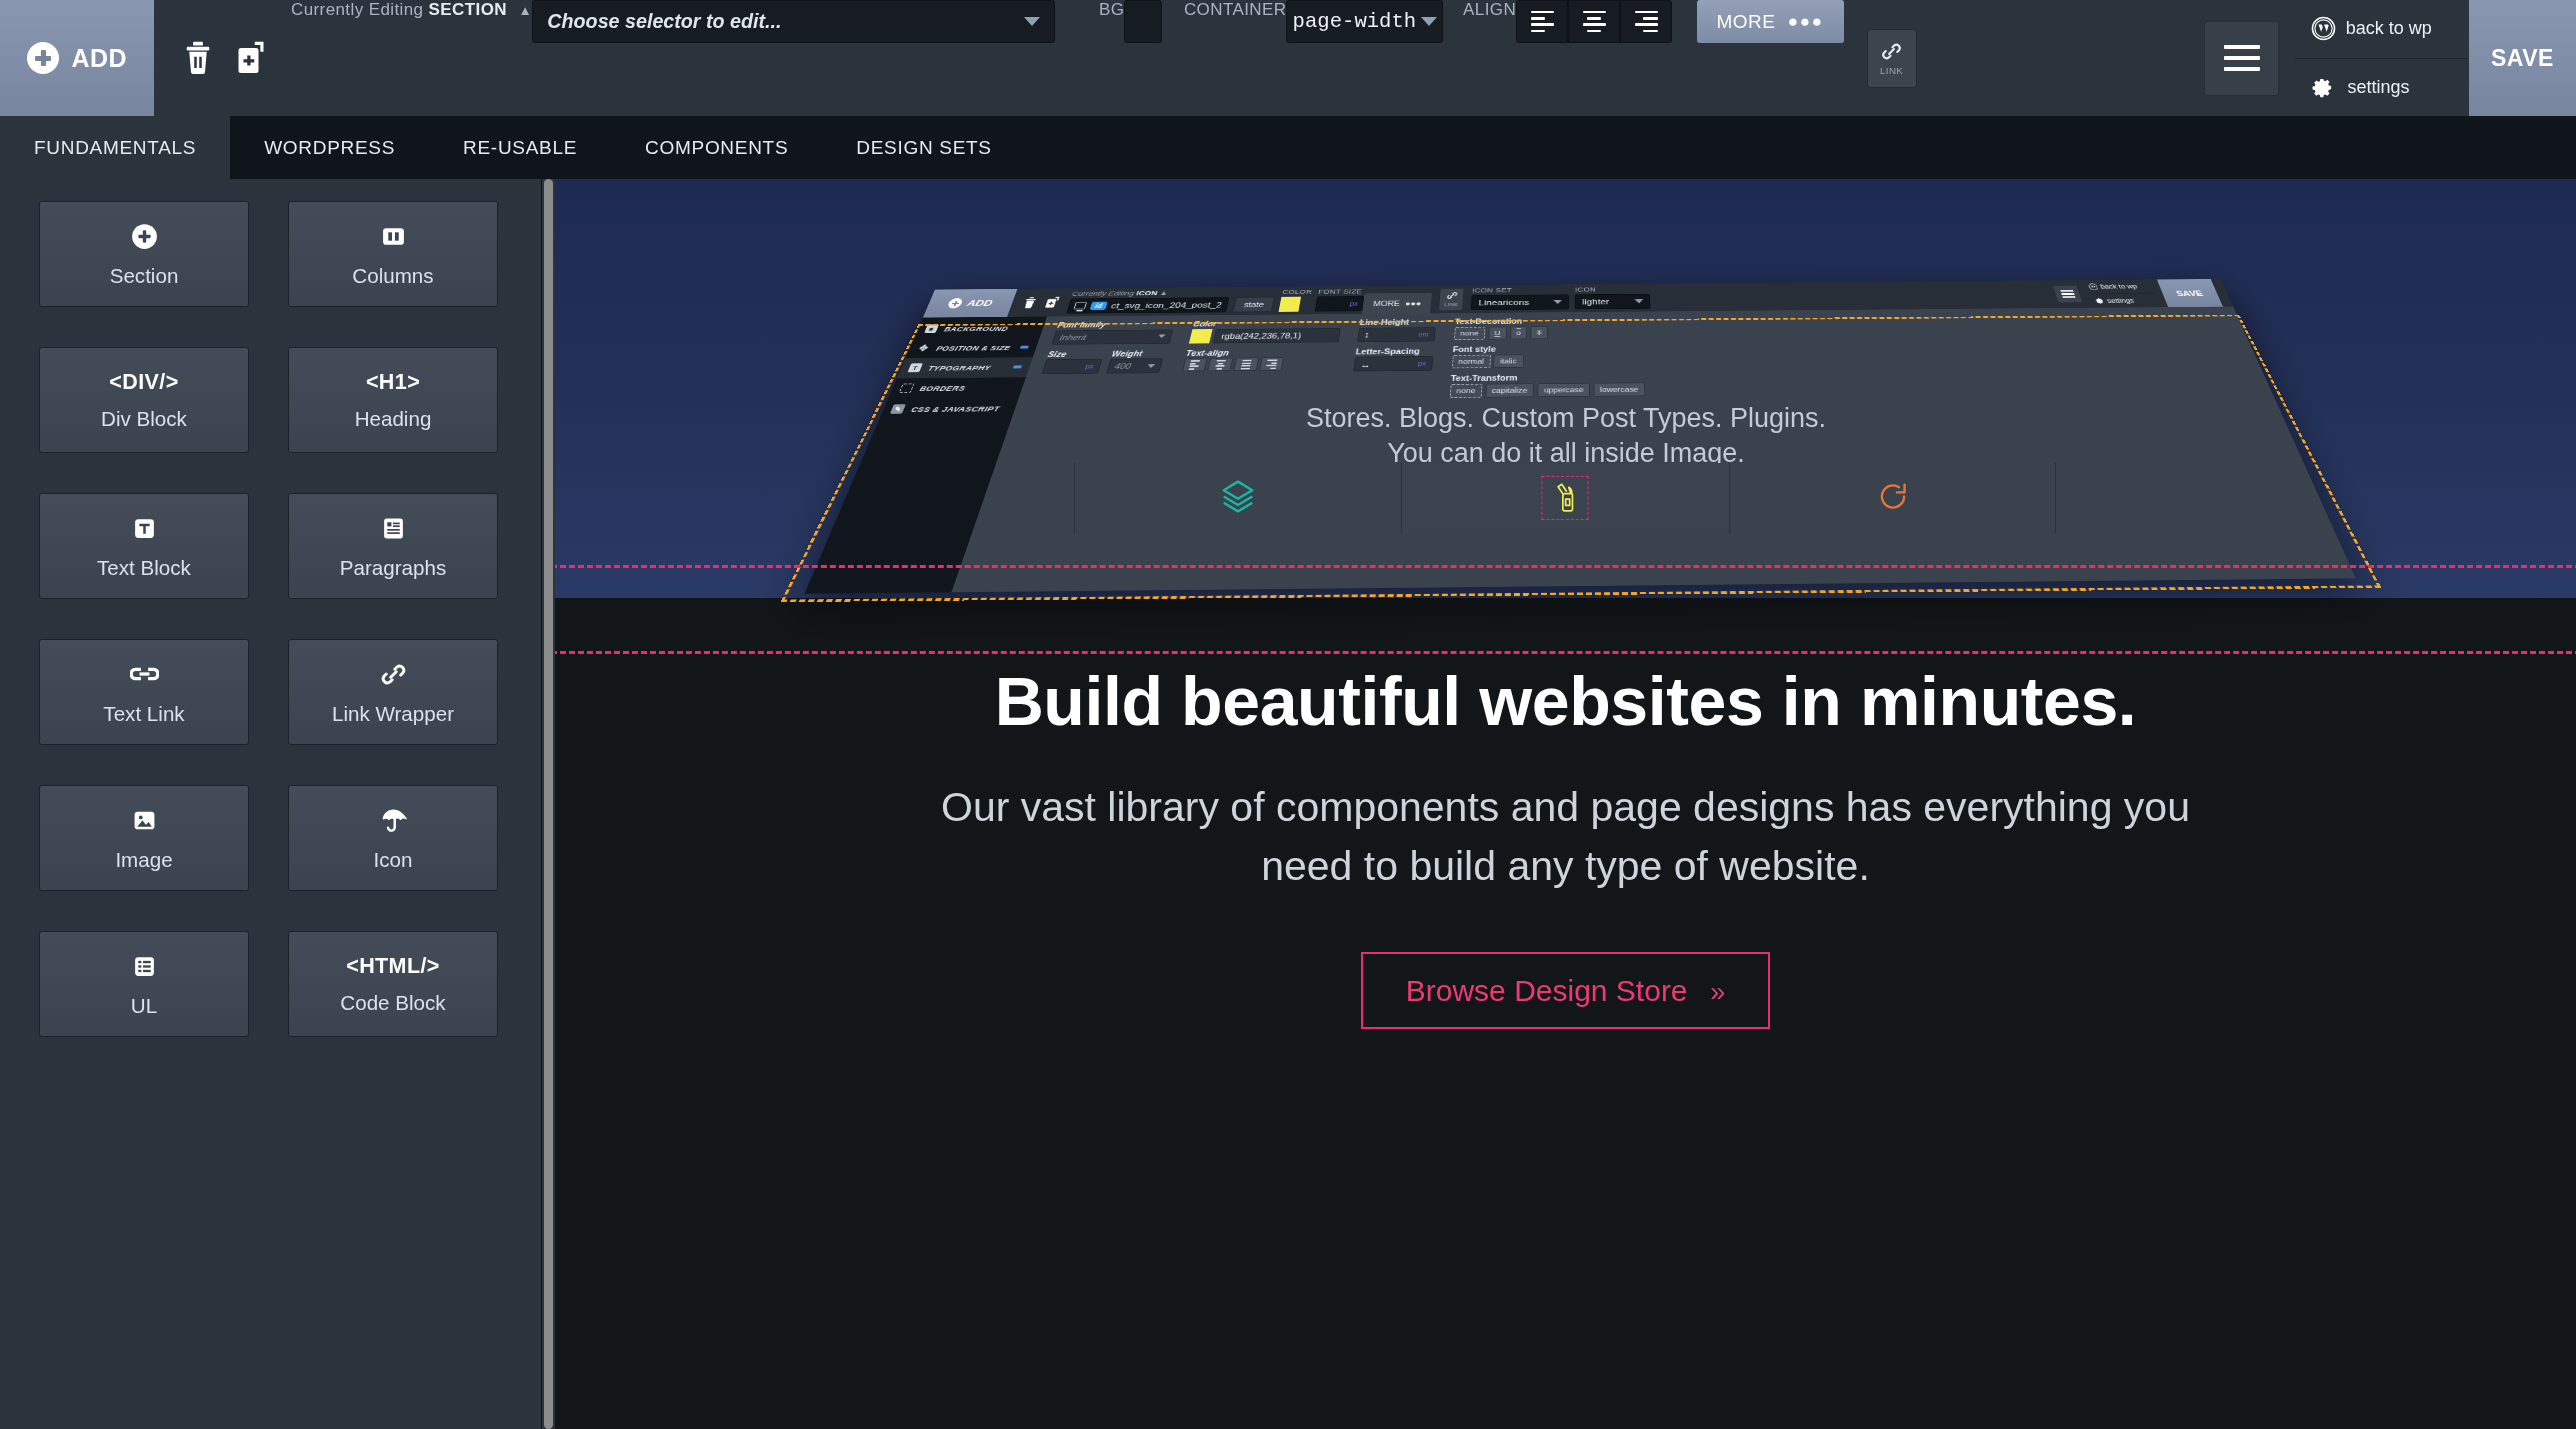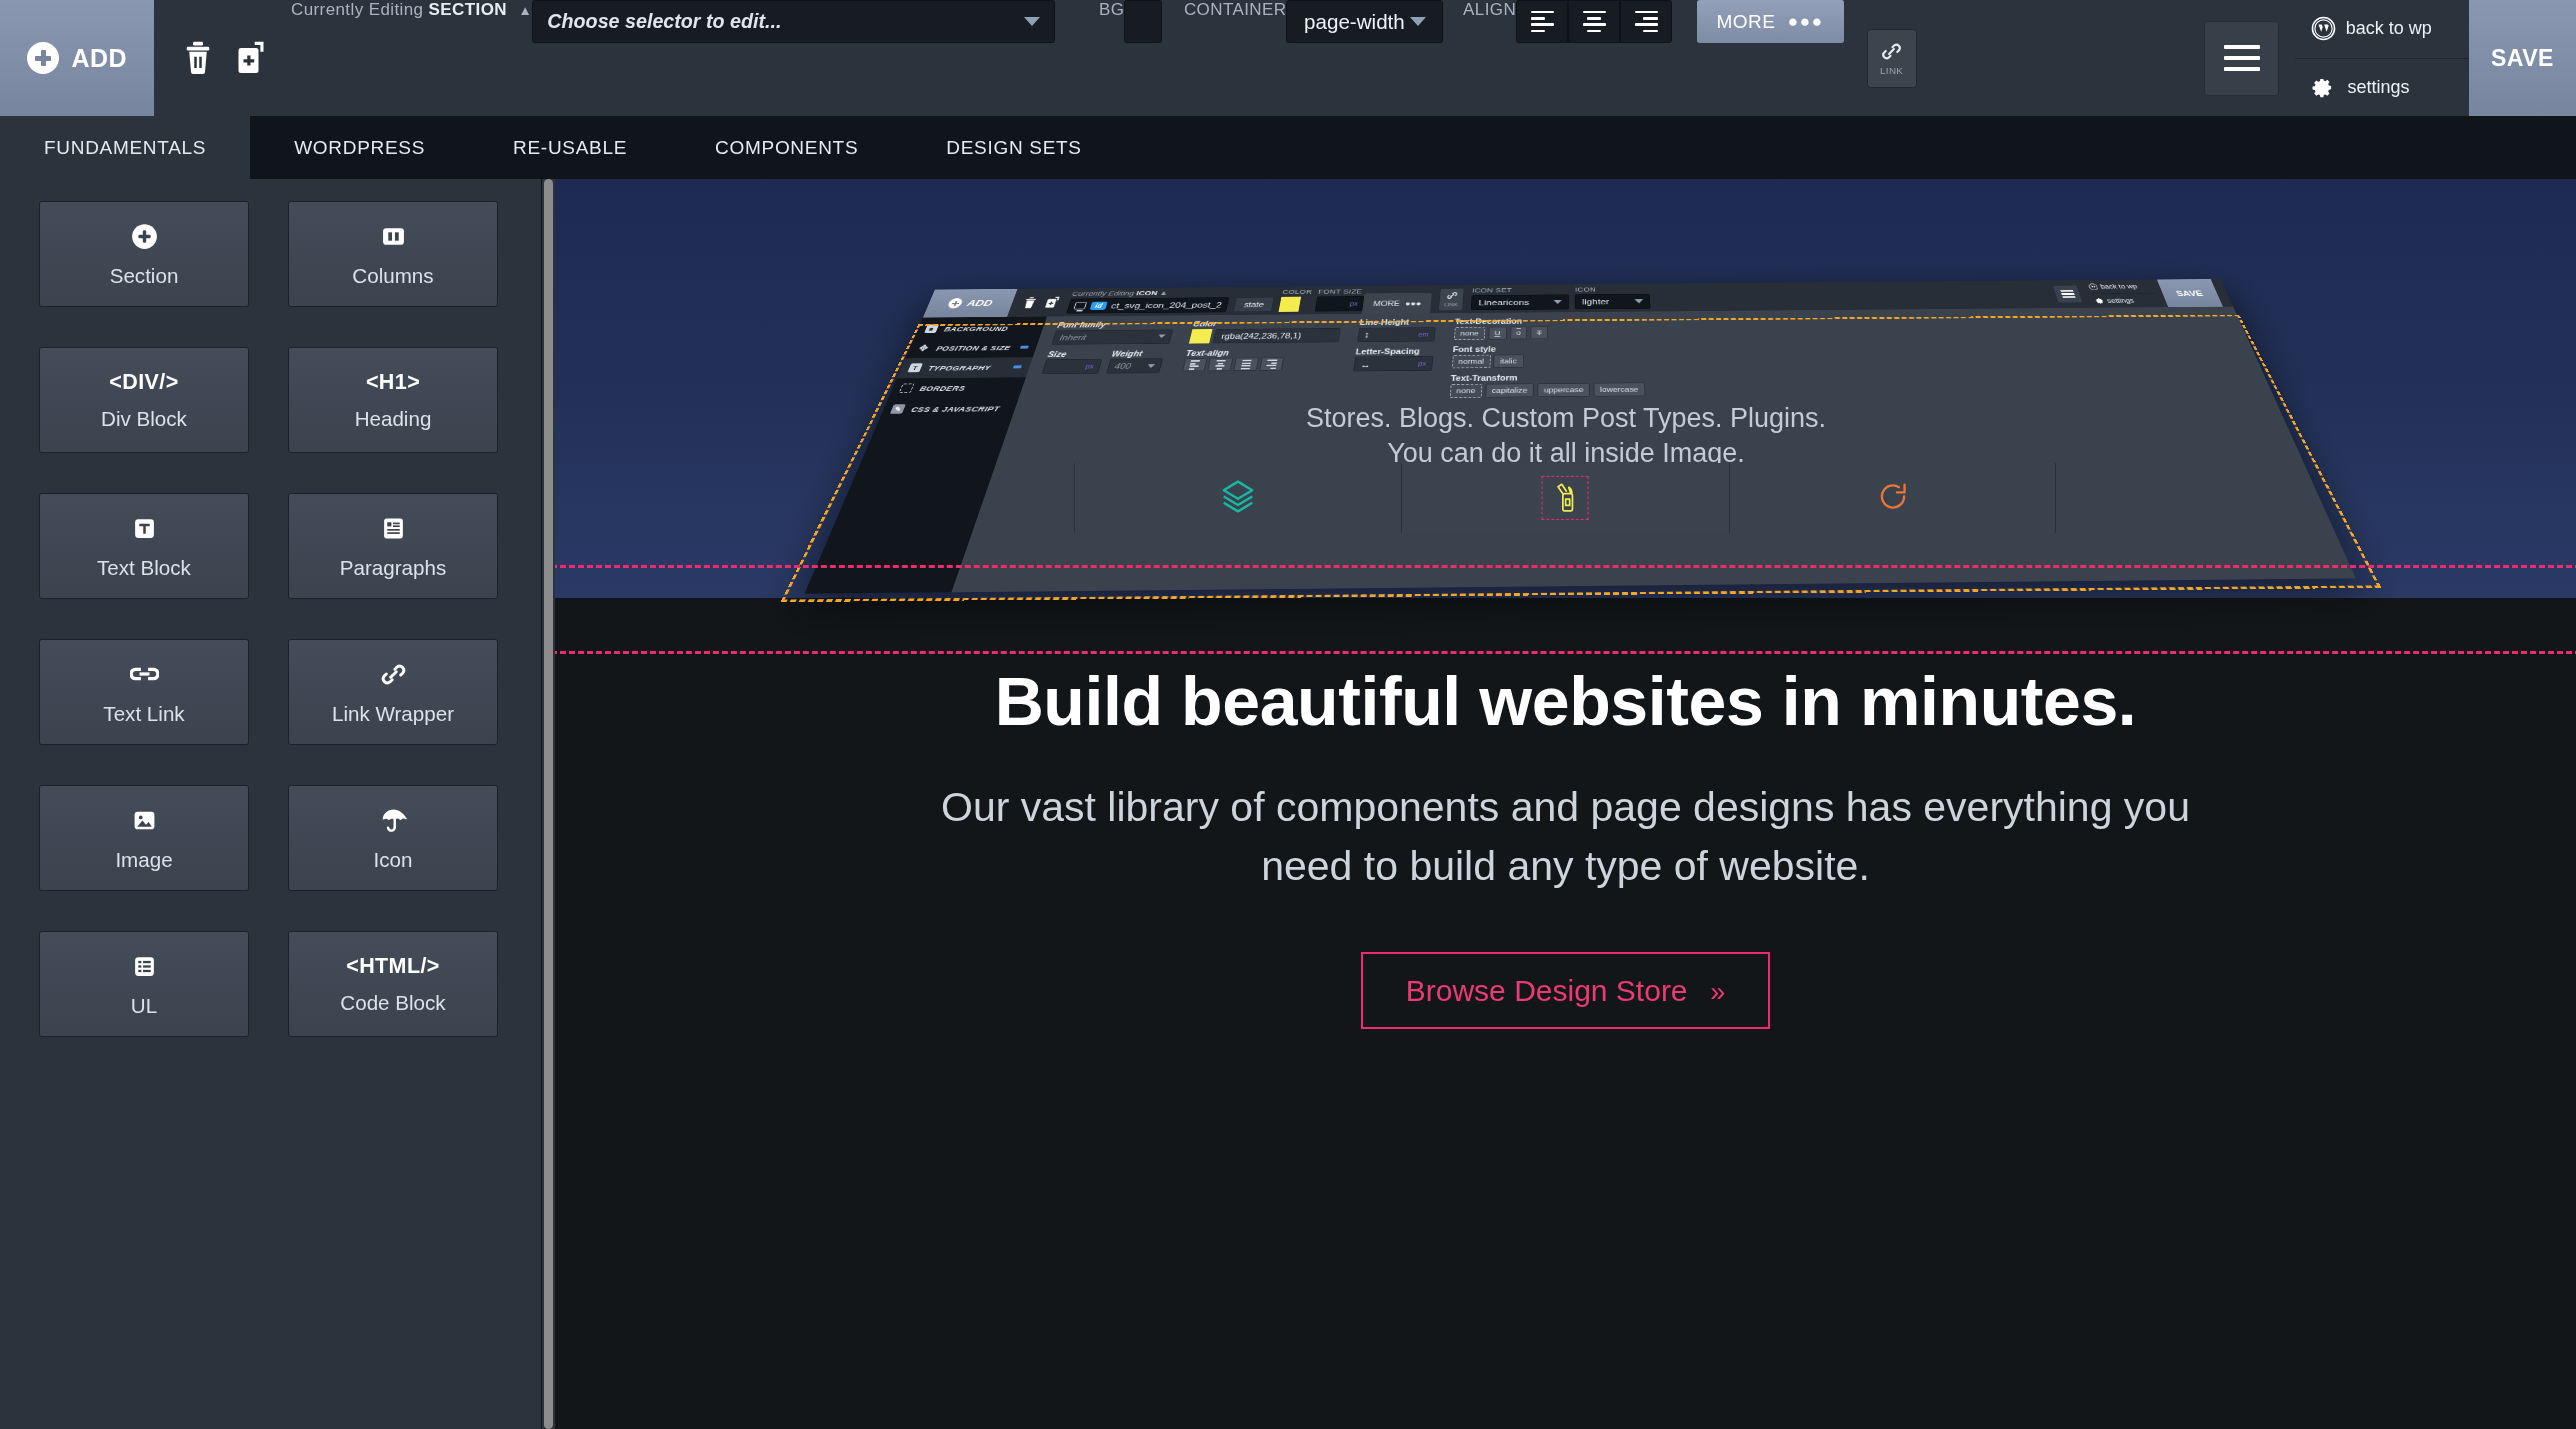--- a/index.html
+++ b/index.html
@@ -49,21 +49,21 @@
   }
   .selector-box .txt { font-size: 19.7px; font-style: italic; color: #dfe5ec; font-weight: 600; }
   .chev { width: 0; height: 0; border-left: 8px solid transparent; border-right: 8px solid transparent;
           border-top: 9px solid #8fa0b4; }
 
   .bg-swatch { width: 38px; height: 43px; background: #171c23; border: 0.9px solid #0e1217;
                border-radius: 2.7px; cursor: pointer; }
 
   .container-sel { width: 157px; height: 43px; background: #171c23; border: 0.9px solid #0e1217;
     border-radius: 2.7px; display: flex; align-items: center; justify-content: center; gap: 5px;
-    cursor: pointer; }
+    cursor: pointer; font-family: Liberation Mono, monospace; }
   .container-sel .txt { font-size: 20.6px; color: #eef2f7; }
 
   .align-group { display: flex; }
   .align-btn { width: 52px; height: 43px; background: #171c23; border: 0.9px solid #0e1217;
     display: flex; align-items: center; justify-content: center; cursor: pointer; }
   .align-btn:first-child { border-radius: 2.7px 0 0 2.7px; }
   .align-btn:last-child { border-radius: 0 2.7px 2.7px 0; }
   .bars { width: 23px; display:flex; flex-direction:column; gap:3.6px; }
   .bars i { display:block; height:2.7px; background:#fff; border-radius:0.9px; }
 
@@ -88,21 +88,21 @@
   .wp-row { flex:1; display:flex; align-items:center; gap:9.8px; padding-left: 16px;
             background:#2b333d; cursor:pointer; color:#eef2f7; font-size:18px; }
   .wp-row.top { border-bottom: 1.8px solid #1e252d; }
   .save-btn { width: 107px; background: linear-gradient(180deg,#8a97b0,#78859f);
     display:flex; align-items:center; justify-content:center; color:#fff;
     font-size: 23px; font-weight: 700; letter-spacing: 0.5px; cursor:pointer; }
 
   
   #tabbar { position:absolute; left:0; top:116px; width: 2576px; height: 63px;
             background: #10151b; display:flex; align-items:stretch; }
-  .tab { display:flex; align-items:center; padding: 0 44px; font-size: 19px;
+  .tab { display:flex; align-items:center; padding: 0 34px; font-size: 19px;
          color:#e6ebf1; letter-spacing: 0.7px; cursor:pointer; }
   .tab.active { background:#2b333d; }
 
   
   #sidebar { position:absolute; left:0; top:179px; width: 541px; height: 1250px;
              background: #2b333d; padding: 22.4px 0 0 0; }
   .tile-grid { display:grid; grid-template-columns: 210px 210px; gap: 40px 39px;
                padding-left: 39px; }
   .tile { height: 106px; background: linear-gradient(180deg,#434c58,#3a434e);
           border: 0.9px solid #1b2128; border-radius: 2.7px;

